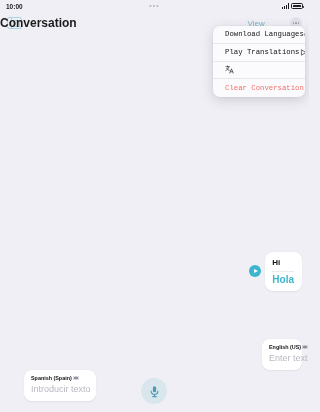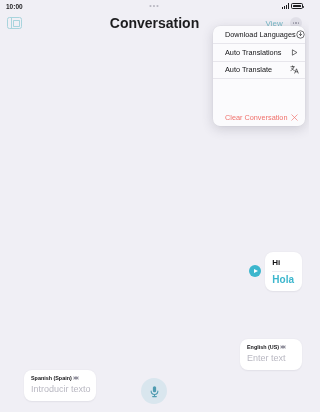--- a/index.html
+++ b/index.html
@@ -70,22 +70,22 @@
     width: 100%;
     display: flex;
     align-items: center;
     padding: 0 7px;
     position: relative;
     background: #f0eff5;
   }
   .nav-title {
     position: absolute;
     left: 0; right: 0;
-    text-align: center;
-    font-size: 14px;
+    text-align: left;
+    font-size: 12px;
     font-weight: bold;
     color: #1c1c1e;
     pointer-events: none;
   }
   .sidebar-toggle {
     width: 15px; height: 12px;
     border: 1.3px solid #a8d4dd;
     border-radius: 2.4px;
     position: relative;
     flex: none;
@@ -103,21 +103,21 @@
     position: absolute;
     left: 5.4px; top: 2.2px;
     width: 5px; height: 5px;
     border: 1px solid #a8d4dd;
     border-radius: 0.8px;
   }
   .nav-right {
     margin-left: auto;
     display: flex;
     align-items: center;
-    gap: 7px;
+    gap: 25px;
   }
   .view-btn {
     font-size: 8px;
     color: #76b7c6;
     cursor: pointer;
     letter-spacing: 0.1px;
   }
   .more-btn {
     width: 12px; height: 12px;
     border-radius: 50%;
@@ -159,30 +159,30 @@
   .menu-item:last-child { border-bottom: none; }
   .menu-item .check {
     width: 6px;
     font-size: 7px;
     color: #131316;
     flex: none;
     margin-right: 1px;
     margin-left: -2px;
     line-height: 1;
   }
-  .menu-item .mlabel { flex: 1; white-space: nowrap; }
+  .menu-item .mlabel { flex: 1; white-space: nowrap; font-family: Liberation Mono, monospace; }
   .menu-item .micon {
     width: 9px; height: 9px;
     flex: none;
     display: flex;
     align-items: center;
     justify-content: center;
     color: #1c1c1e;
   }
-  .menu-item.danger { color: #f0706b; margin-top: 29px; }
+  .menu-item.danger { color: #f0706b; }
   .menu-item.danger .micon { color: #f0706b; }
   .menu-item .micon svg { display: block; }
 
   
   .conversation {
     position: absolute;
     top: 34px; left: 0; right: 0; bottom: 0;
   }
 
   
@@ -237,21 +237,21 @@
   }
 
   
   .input-card {
     position: absolute;
     background: #ffffff;
     border-radius: 8px;
     box-shadow: 0 0.5px 1.5px rgba(40,40,60,0.07);
     padding: 4px 8px 5px 7px;
   }
-  .input-card.right { right: 7px; top: 305px; width: 62px; }
+  .input-card.right { right: 7px; top: 305px; width: 40px; }
   .input-card.left  { left: 24px;  top: 336px; width: 72px; }
   .lang-label {
     font-size: 5.4px;
     font-weight: bold;
     color: #131316;
     display: flex;
     align-items: center;
     gap: 2px;
     line-height: 8px;
     white-space: nowrap;
@@ -337,31 +337,30 @@
     <span class="micon">
       <svg width="9" height="9" viewBox="0 0 16 16" fill="none">
         <circle cx="8" cy="8" r="6.6" stroke="currentColor" stroke-width="1.1"></circle>
         <path d="M8 4.6v5M5.8 7.6L8 9.9l2.2-2.3" stroke="currentColor" stroke-width="1.1" stroke-linecap="round" stroke-linejoin="round"></path>
       </svg>
     </span>
   </div>
 
   <div class="menu-item">
     <span class="check"></span>
-    <span class="mlabel">Auto Translations</span>
+    <span class="mlabel">Play Translations</span>
     <span class="micon">
       <svg width="9" height="9" viewBox="0 0 16 16" fill="none">
         <path d="M4.3 3.2v9.6l8-4.8z" stroke="currentColor" stroke-width="1.1" stroke-linejoin="round"></path>
       </svg>
     </span>
   </div>
 
   <div class="menu-item">
     <span class="check"></span>
-    <span class="mlabel">Auto Translate</span>
     <span class="micon">
       <svg width="9" height="9" viewBox="0 0 16 16" fill="none">
         <path d="M1.6 3.1h6.2M4.4 1.6v1.5M6.6 3.1c0 3.1-2 5.4-5 6.6M3.2 6.1c1 1.8 2.6 3 4.4 3.6" stroke="currentColor" stroke-width="1.1" stroke-linecap="round"></path>
         <path d="M8.4 14.4l3.1-7.6 3.1 7.6M9.6 12h3.8" stroke="currentColor" stroke-width="1.1" stroke-linecap="round" stroke-linejoin="round"></path>
       </svg>
     </span>
   </div>
 
 
   <div class="menu-item danger">

